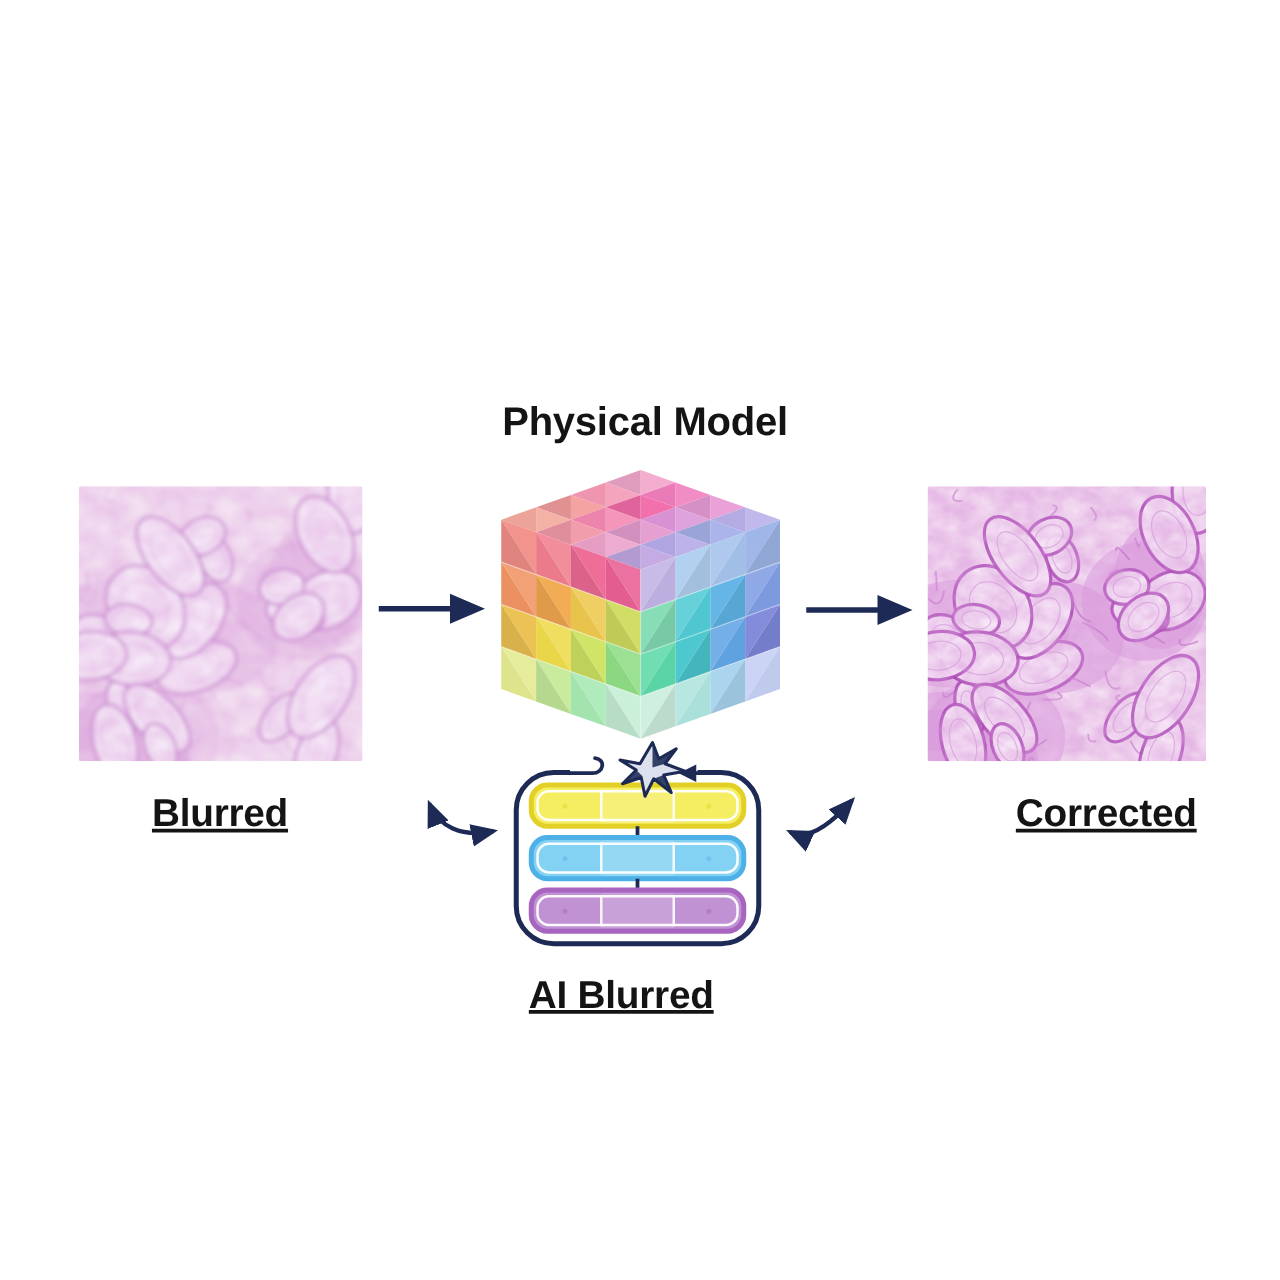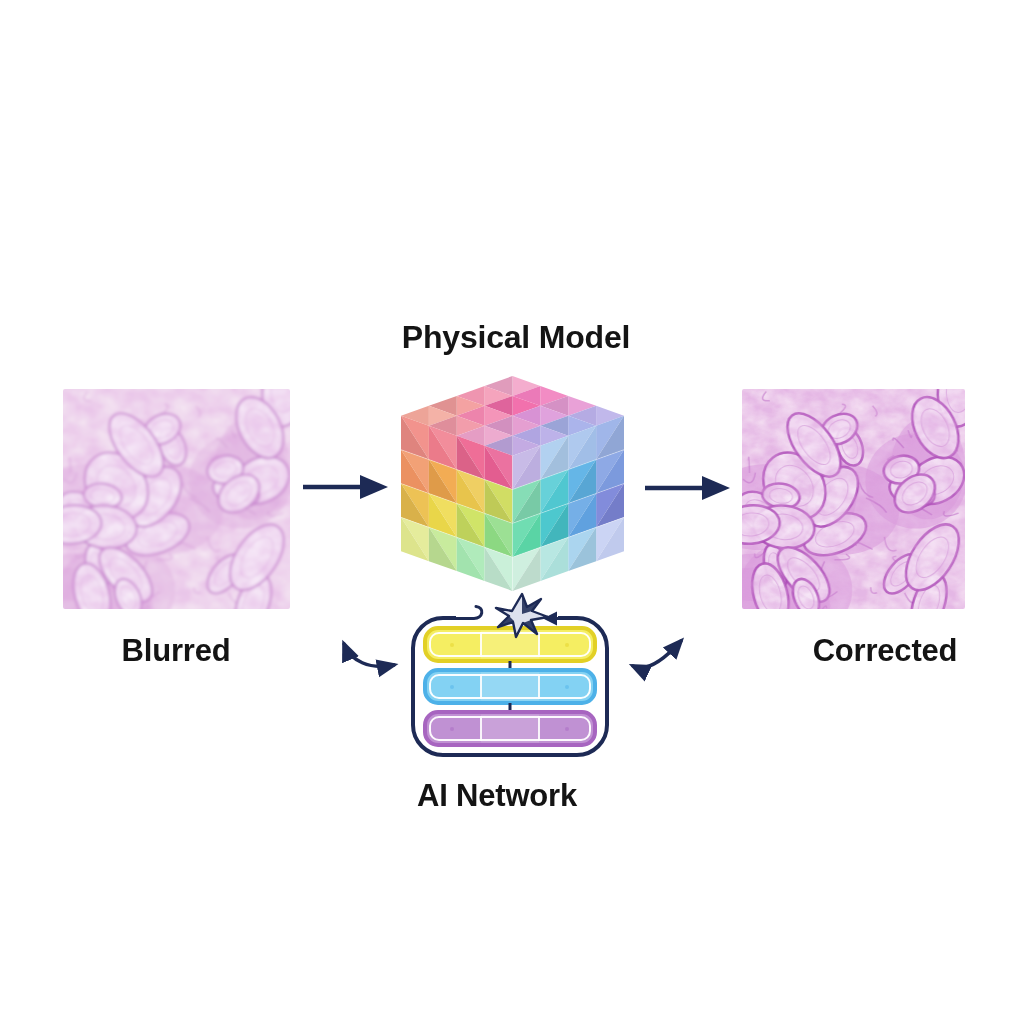--- a/index.html
+++ b/index.html
@@ -1,37 +1,37 @@
 <!DOCTYPE html>
 <html style="--canvas-bg: #ffffff; --navy: #1d2a55; --text: #141414; --layer-yellow: #f5ee62; --layer-yellow-border: #e2d026; --layer-blue: #83d2f3; --layer-blue-border: #4db1e8; --layer-purple: #c091d3; --layer-purple-border: #a765c0; --star-fill: #dde1ee; --tissue-bg-blurred: #f5e6f3; --tissue-bg-corrected: #f4def2; --tissue-stroke-blurred: #c27fca; --tissue-stroke-corrected: #a63fb2;"><head>
 <meta charset="utf-8">
 <style>
   html,body{margin:0;padding:0;background:#ffffff;}
   .stage{position:relative;width:1024px;height:980px;background:var(--canvas-bg,#fff);overflow:hidden;
          font-family:"Liberation Sans","DejaVu Sans",sans-serif;}
   .diagram-label{position:absolute;transform:translateX(-50%);white-space:nowrap;
          color:var(--text,#141414);font-weight:600;letter-spacing:-0.2px;}
   .title-lg{font-size:32px;}
-  .title-md{font-size:31px;}
+  .title-md{font-size:31px;text-decoration:underline;}
   .panel{position:absolute;overflow:hidden;border-radius:2px;}
   .panel svg{display:block;width:100%;height:100%;}
   .abs-svg{position:absolute;pointer-events:none;}
 </style>
 </head>
 <body>
 
 <div class="stage">
 
   <div class="diagram-label title-lg" style="left:516px;top:319px;">Physical Model</div>
 
   <div class="diagram-label title-md" style="left:176px;top:633px;">Blurred</div>
 
   <div class="diagram-label title-md" style="left:853px;top:633px;margin-left:32px;">Corrected</div>
 
-  <div class="diagram-label title-md" style="left:497px;top:778px;">AI Network</div>
+  <div class="diagram-label title-md" style="left:497px;top:778px;">AI Blurred</div>
 
   <div class="panel" style="left:63px;top:389px;width:227px;height:220px;">
     <svg id="tissue-blurred" viewBox="0 0 226 220" preserveAspectRatio="none">
         <defs>
     <filter id="tissue-blurred-soft" x="-6%" y="-6%" width="112%" height="112%">
             <feGaussianBlur stdDeviation="1.7"></feGaussianBlur>
           </filter>
     <filter id="tissue-blurred-noise">
             <feTurbulence type="fractalNoise" baseFrequency="0.055 0.075" numOctaves="3" seed="11"></feTurbulence>
       <feColorMatrix type="matrix" values="0 0 0 0 0.70  0 0 0 0 0.33  0 0 0 0 0.71  0.9 0.9 0.9 0 -0.78"></feColorMatrix>

